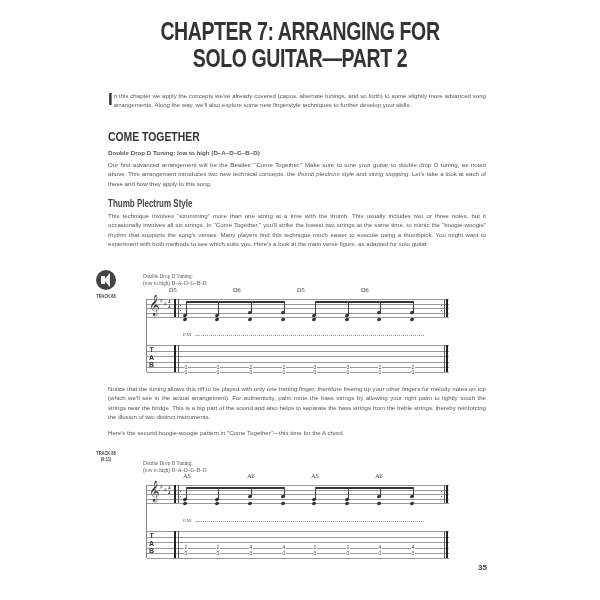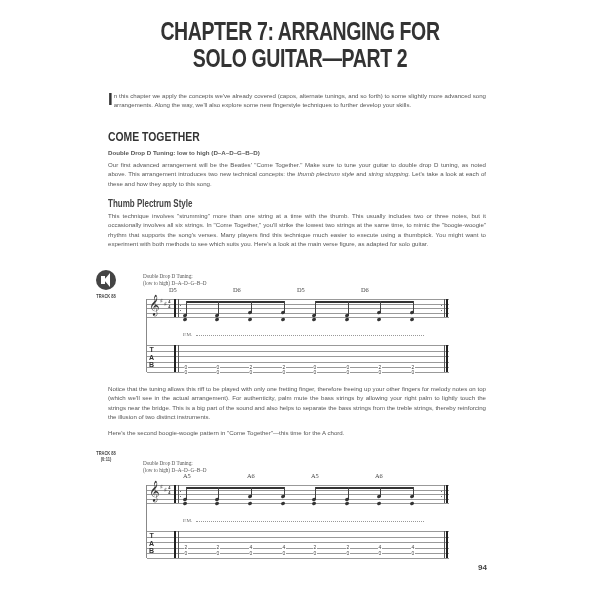--- a/index.html
+++ b/index.html
@@ -291,13 +291,13 @@
   <span class="fret" style="left:170px; top:73px;">2</span>
   <span class="fret" style="left:170px; top:78.5px;">0</span>
   <span class="fret" style="left:203px; top:73px;">2</span>
   <span class="fret" style="left:203px; top:78.5px;">0</span>
   <span class="fret" style="left:235px; top:73px;">4</span>
   <span class="fret" style="left:235px; top:78.5px;">0</span>
   <span class="fret" style="left:268px; top:73px;">4</span>
   <span class="fret" style="left:268px; top:78.5px;">0</span>
 </div>
 
-<div class="page-number">94</div>
+<div class="page-number">35</div>
 
 </body></html>

